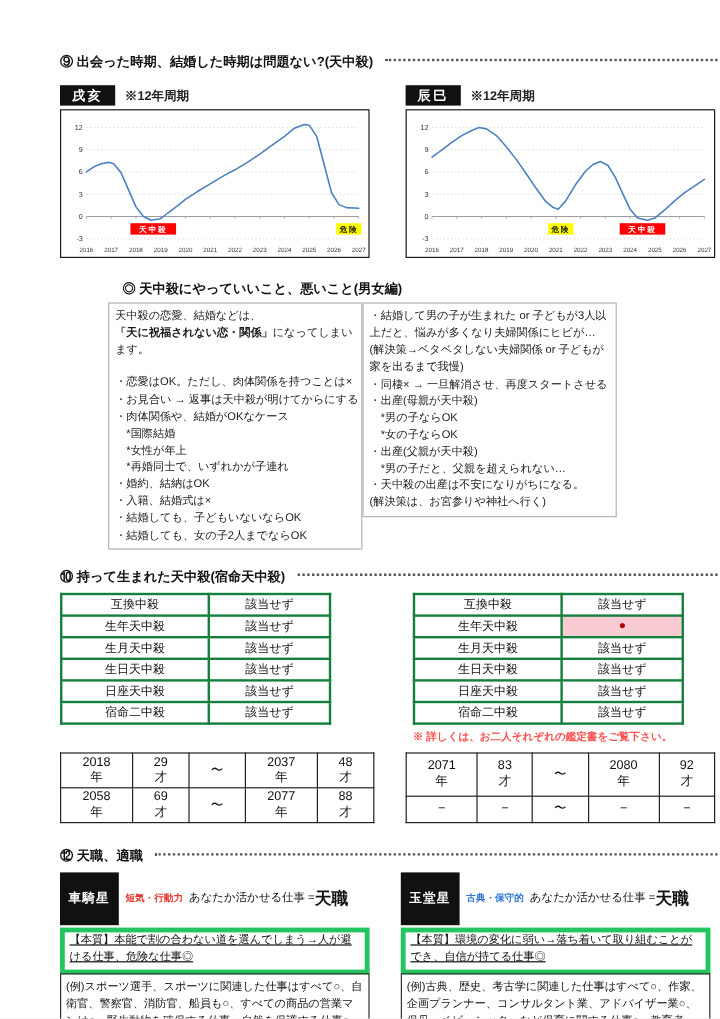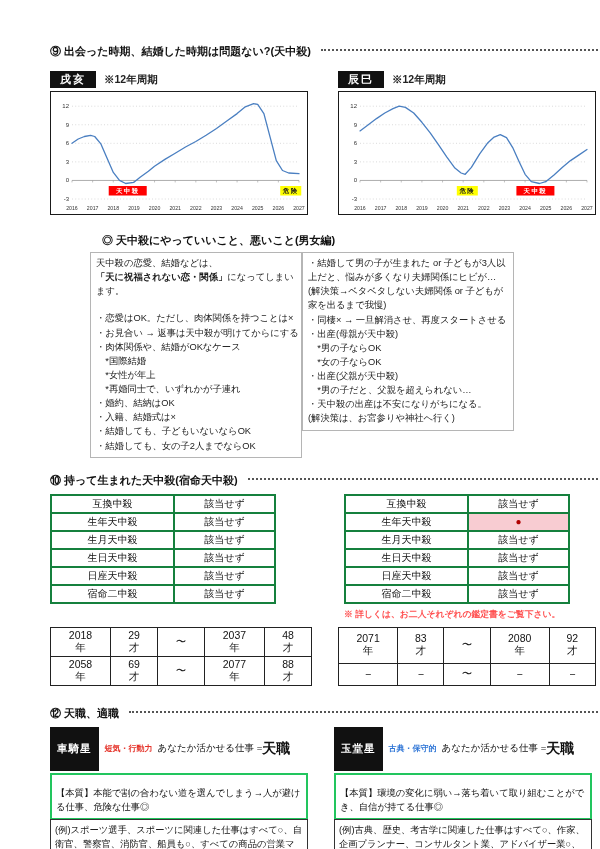--- a/index.html
+++ b/index.html
@@ -49,21 +49,21 @@
   table.years td:nth-child(3) { width:18%; }
 
   
   .jobs-row { display:flex; justify-content:space-between; width:542px; margin-top:6px; }
   .job-card { width:258px; }
   .job-head { display:flex; align-items:center; margin-bottom:2px; white-space:nowrap; }
   .job-star { background:#111; color:#fff; font-weight:bold; font-size:10.5px; padding:15px 7px; letter-spacing:1px; }
   .job-trait { font-weight:bold; font-size:8px; margin:0 5px 0 6px; }
   .job-headline { font-size:9.5px; color:#111; }
   .job-tenshoku { font-weight:bold; font-size:14px; }
-  .job-essence { border:2px solid #22c55e; padding:12px 4px 3px 4px; font-size:9.3px; line-height:1.5; min-height:32px; }
+  .job-essence { border:4px solid #22c55e; padding:0 4px 3px 4px; font-size:9.3px; line-height:1.5; min-height:32px;text-decoration:underline; }
   .job-example { border:1px solid #333; margin-top:-1px; padding:3px 4px; font-size:9.3px; line-height:1.55; height:88px; }
 
   .mt16 { margin-top:15px; }
   .mt10 { margin-top:9px; }
   .mt20 { margin-top:20px; }
 </style>
 </head>
 <body>
 
 <div class="page">

